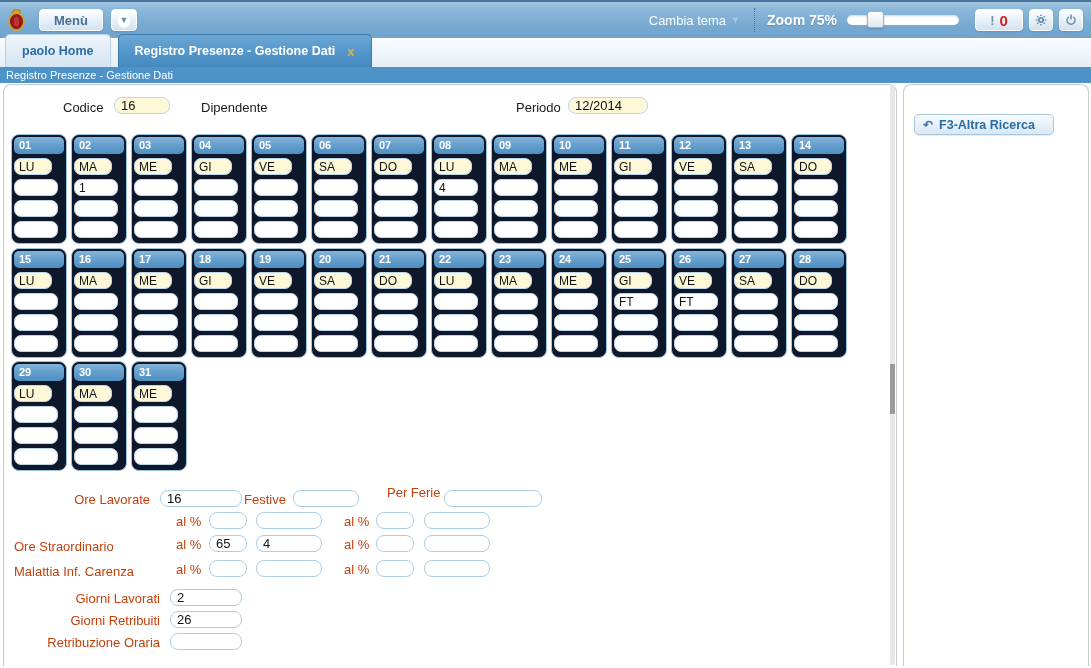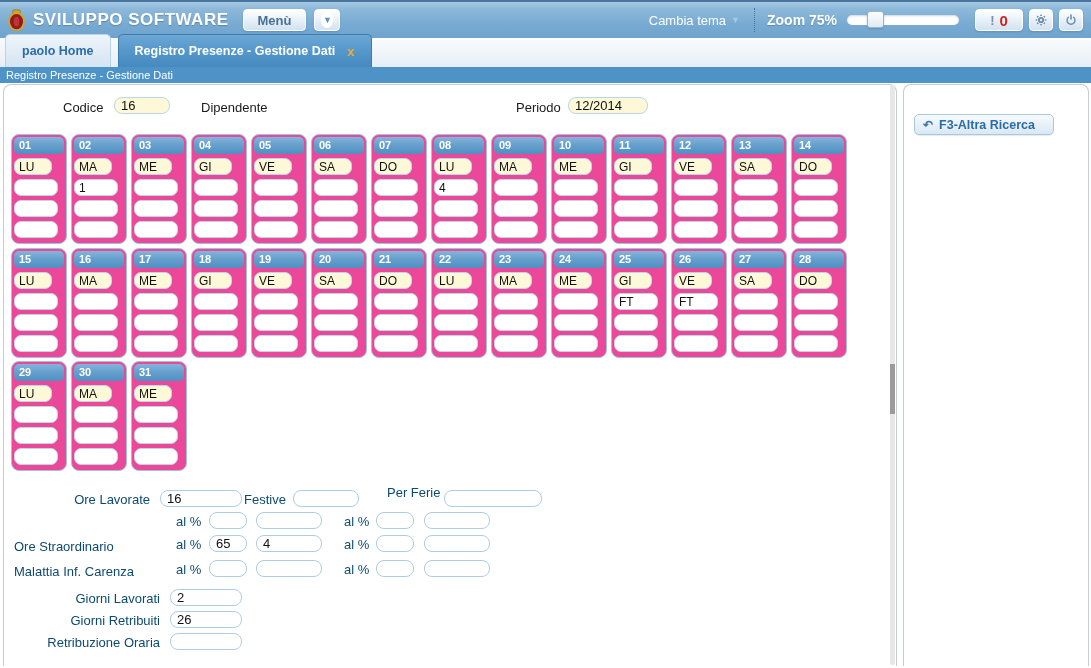--- a/index.html
+++ b/index.html
@@ -86,40 +86,40 @@
   
   .rec-label { position:absolute; font-size:13px; color:#1a1a1a; top:15px; }
   .rec-input {
     position:absolute; top:12px; height:17px; border:1px solid #bcd6ea; border-radius:8px;
     background:#fcf8d8; font-family:"Liberation Sans",sans-serif; font-size:13px; padding:0 6px; color:#111;
   }
 
   
   .cal-row { position:absolute; left:7px; display:flex; gap:4px; }
   .day-cell {
-    width:56px; height:110px; border:1px solid #9cc3e0; border-radius:8px; background:#ec4899;
+    width:56px; height:110px; border:1px solid #9cc3e0; border-radius:8px; background:#0f172a;
     padding:2px; display:flex; flex-direction:column;
   }
   .day-head {
     height:17px; border-radius:5px; flex:none;
     background:linear-gradient(180deg,#85b5db 0%,#67a0cd 45%,#4e90c3 100%);
     color:#fff; font-weight:bold; font-size:11px; line-height:17px; padding-left:5px;
   }
   .day-inp {
     margin-top:4px; height:17px; border:1px solid #bcd6ea; border-radius:7px; background:#fff;
     font-family:"Liberation Sans",sans-serif; font-size:12px; padding:0 4px; color:#111; width:44px;
   }
   .day-inp.dow { width:38px; background:#fcf8d8; }
 
   
   .main-scrollbar { position:absolute; right:1px; top:0; width:5px; height:580px; background:#e7e7e7; border-radius:2px; }
   .main-scroll-thumb { position:absolute; left:0; top:279px; width:5px; height:50px; background:#9b9b9b; }
 
   
-  .tot-label { position:absolute; font-size:13px; color:#0c4a6e; white-space:nowrap; }
+  .tot-label { position:absolute; font-size:13px; color:#c2410c; white-space:nowrap; }
   .tot-label.r { text-align:right; }
   .tot-input {
     position:absolute; height:17px; border:1px solid #aecde5; border-radius:8px; background:#fff;
     font-family:"Liberation Sans",sans-serif; font-size:13px; padding:0 6px; color:#111;
   }
 
   
   .side-btn {
     position:absolute; left:10px; width:140px; height:21px; border:1px solid #aac8de; border-radius:5px;
     background:linear-gradient(180deg,#f8fbfe 0%,#e8f1f8 50%,#d8e8f4 100%);
@@ -133,21 +133,20 @@
 <body>
 
 <div class="app-header">
   <span class="logo-wrap">
     <svg width="17" height="22" viewBox="0 0 16 20">
       <rect x="4.5" y="0.5" width="7" height="4" rx="1" fill="#d8a51e" stroke="#8a6a10" stroke-width="0.6"></rect>
       <ellipse cx="8" cy="11.5" rx="7" ry="8" fill="#8f1d1d" stroke="#d8a51e" stroke-width="1.6"></ellipse>
       <ellipse cx="8" cy="11.5" rx="2.6" ry="4.6" fill="#c23434"></ellipse>
     </svg>
   </span>
-  <span class="app-title">SVILUPPO SOFTWARE</span>
   <button class="hdr-btn menu-btn">Menù</button>
   <button class="hdr-btn circle-btn">
     <span class="circle-inner">▼</span>
   </button>
 
   <div class="hdr-right">
     <span class="theme-link">
       <span>Cambia tema</span>
       <span class="theme-caret">▼</span>
     </span>

